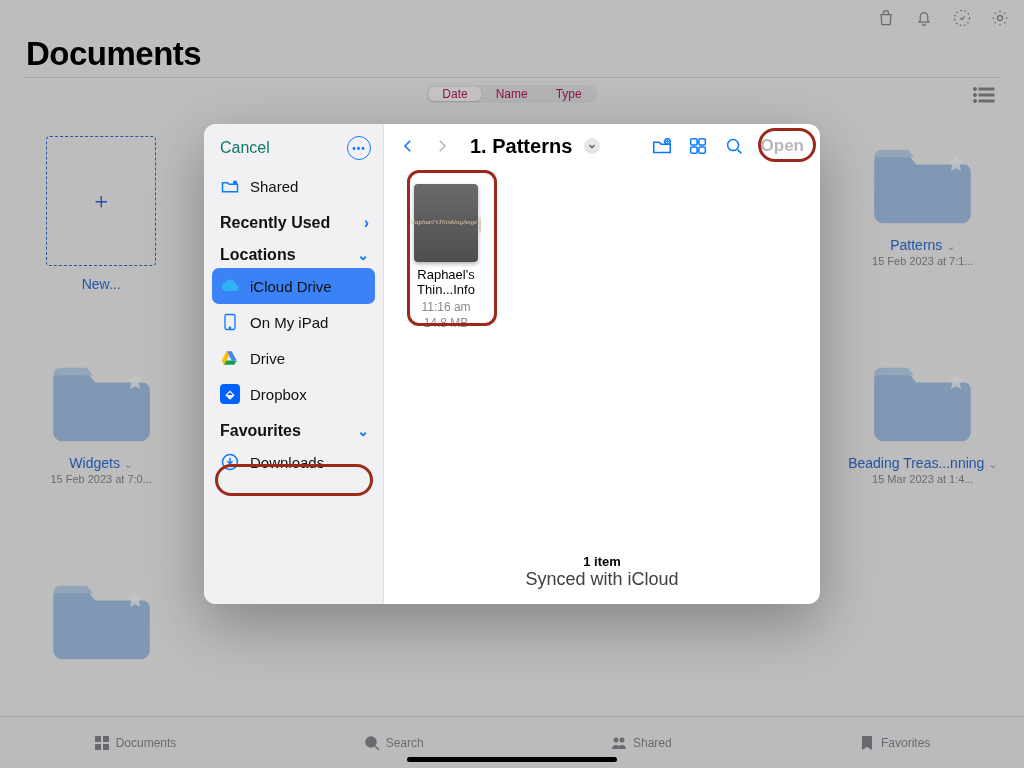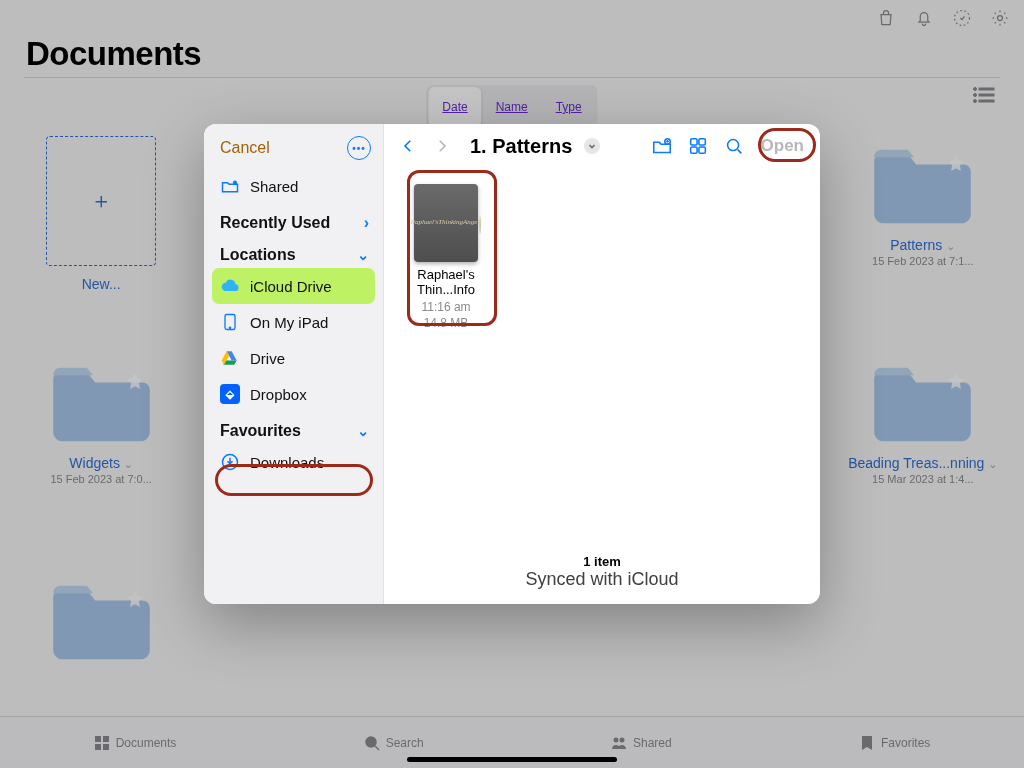--- a/index.html
+++ b/index.html
@@ -25,21 +25,21 @@
 .hr-top {
   position: absolute; top: 77px; left: 24px; right: 24px;
   height: 1px; background: #d6d6d9;
 }
 
 .sort-seg {
   position: absolute; top: 85px; left: 50%; transform: translateX(-50%);
   display: flex; background: #e9e9eb; border-radius: 7px; padding: 2px;
   font-size: 12px;
 }
-.sort-seg .seg { padding: 13px 14px; border-radius: 6px; color: #6d28d9; cursor: pointer; text-decoration: underline; }
+.sort-seg .seg { padding: 0 14px; border-radius: 6px; color: #be185d; cursor: pointer; }
 .sort-seg .seg.active { background: #fff; box-shadow: 0 1px 2px rgba(0,0,0,0.12); font-weight: 500; }
 
 .list-toggle {
   position: absolute; top: 86px; right: 28px;
   width: 24px; height: 18px;
 }
 .list-toggle svg { stroke: #8a8a8e; fill: #8a8a8e; }
 
 .grid {
   position: absolute; top: 120px; left: 24px; right: 24px; bottom: 70px;
@@ -87,27 +87,27 @@
   position: absolute; top: 124px; left: 204px; width: 616px; height: 480px;
   background: #fff; border-radius: 12px; box-shadow: 0 20px 60px rgba(0,0,0,0.3);
   display: flex; overflow: hidden;
 }
 .sb {
   width: 180px; background: #f1f1f3; border-right: 1px solid #e2e2e4;
   padding: 12px 0 0 0; overflow: hidden;
   display: flex; flex-direction: column;
 }
 .sb-header { display: flex; align-items: center; justify-content: space-between; padding: 0 12px 8px 16px; }
-.sb-cancel { color: #a16207; font-size: 16px; }
+.sb-cancel { color: #0f766e; font-size: 16px; }
 .sb-more { width: 24px; height: 24px; border: 1.5px solid #0a7aff; border-radius: 50%; display:flex; align-items:center; justify-content:center; color:#0a7aff; font-weight:700; letter-spacing:1px; font-size:10px; }
 
 .sb-item { display:flex; align-items:center; gap:10px; padding: 8px 16px; font-size: 15px; color: #111; cursor:pointer; }
 .sb-item .ic { width: 20px; height: 20px; display:flex; align-items:center; justify-content:center; }
 .sb-item .ic svg { width: 20px; height: 20px; }
-.sb-item.active { background: #bef264; border-radius: 7px; margin: 0 8px; padding: 8px 8px; }
+.sb-item.active { background: #3b82f6; border-radius: 7px; margin: 0 8px; padding: 8px 8px; }
 
 .sb-sec { display:flex; align-items:center; justify-content:space-between; padding: 10px 14px 4px 16px; font-weight: 700; color:#111; }
 .sb-sec .disc { color: #0a7aff; font-size: 14px; }
 .sb-sec.link { font-weight:700; }
 .sb-sec .rchev { color:#0a7aff; }
 
 
 .panel { flex:1; display:flex; flex-direction:column; }
 .toolbar { height: 44px; display:flex; align-items:center; padding: 0 10px; gap: 6px; }
 .nav-btn { width: 28px; height: 28px; display:flex; align-items:center; justify-content:center; border-radius:6px; }

